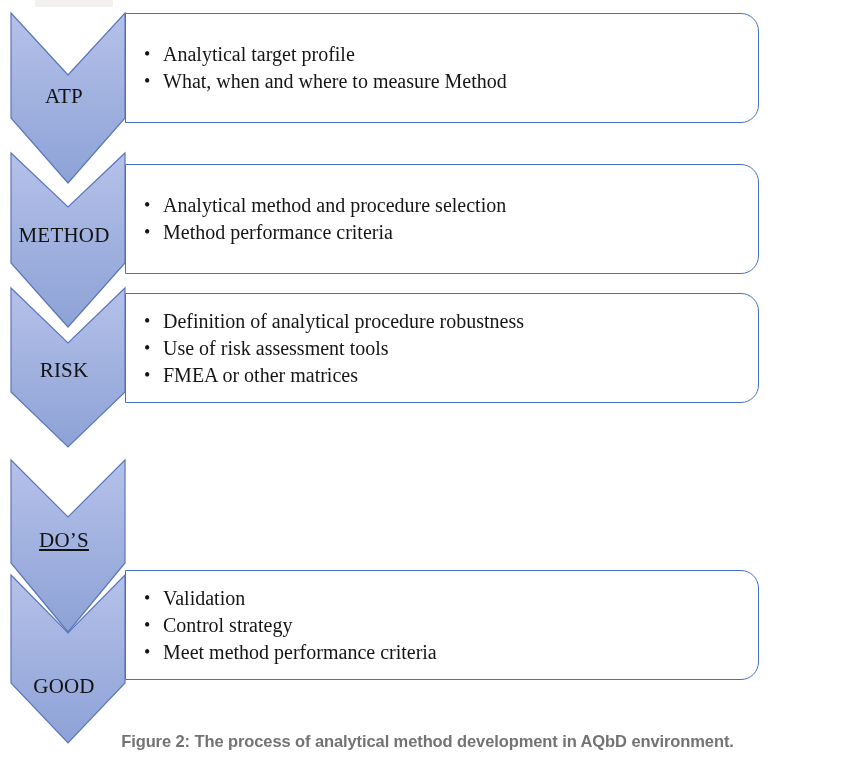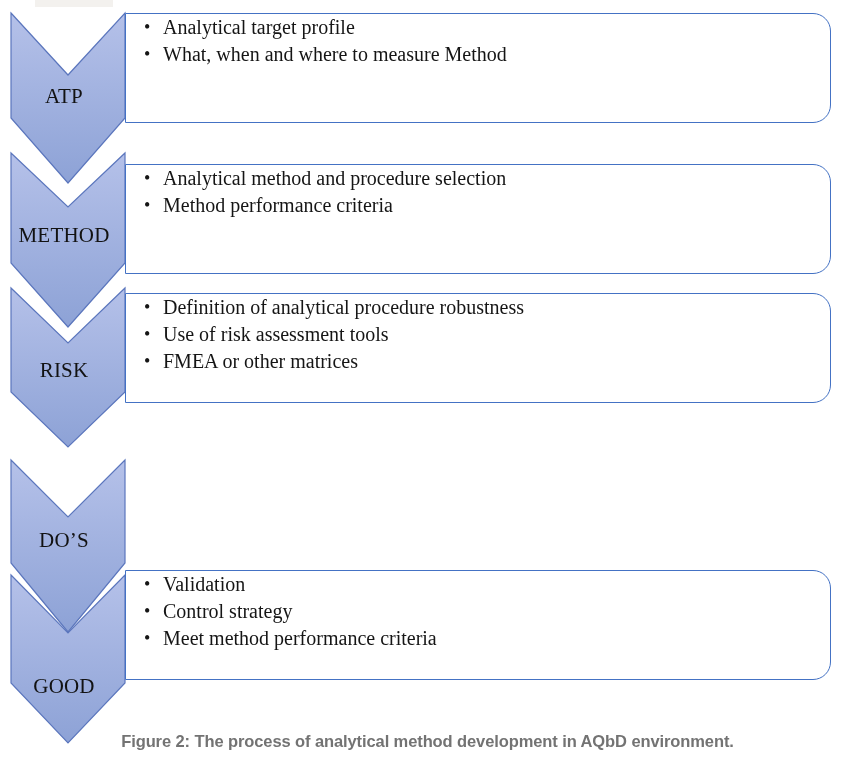--- a/index.html
+++ b/index.html
@@ -42,33 +42,33 @@
     width: 106px;
     text-align: center;
     font-size: 21px;
     line-height: 24px;
     color: #121212;
     letter-spacing: 0.2px;
   }
   .label-1 { top: 84px; }
   .label-2 { top: 223px; }
   .label-3 { top: 358px; }
-  .label-4 { top: 528px; }
+  .label-4 { top: 528px; text-decoration: underline; }
   .label-5 { top: 674px; }
 
   .step-box {
     position: absolute;
     left: 125px;
-    width: 706px;
+    width: 634px;
     box-sizing: border-box;
     border: 1.5px solid #4472c4;
     border-radius: 0 18px 18px 0;
     background: #ffffff;
     display: flex;
-    align-items: flex-start;
+    align-items: center;
     padding: 0 12px 0 16px;
   }
   .box-1 { top: 13px;  height: 110px; }
   .box-2 { top: 164px; height: 110px; }
   .box-3 { top: 293px; height: 110px; }
   .box-4 { top: 460px; height: 105px; }
   .box-5 { top: 570px; height: 110px; }
 
   ul.bullets {
     margin: 0;

